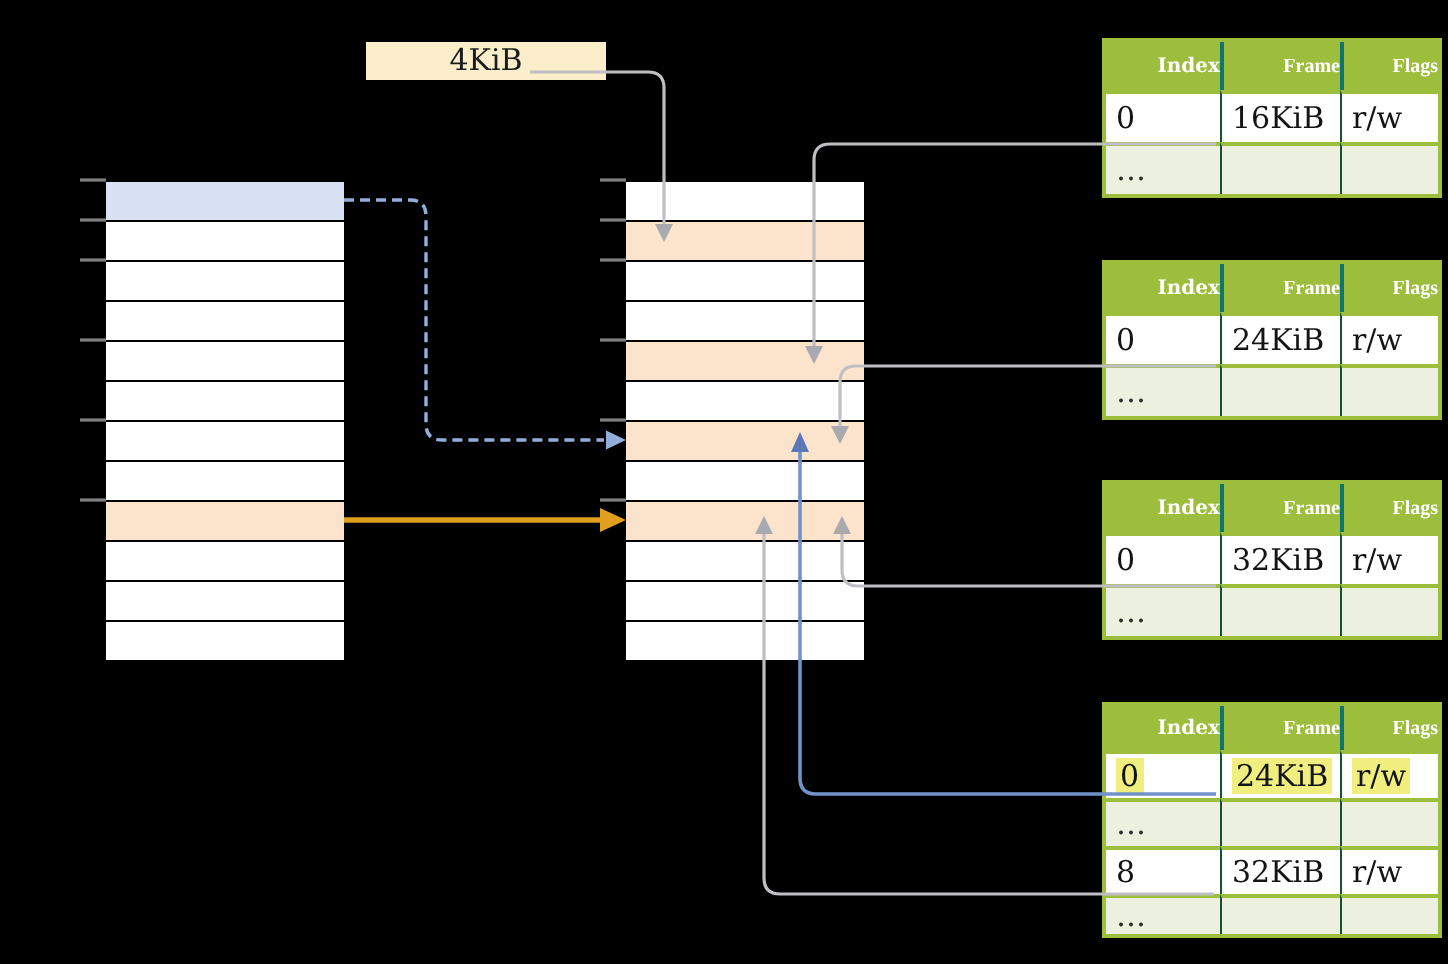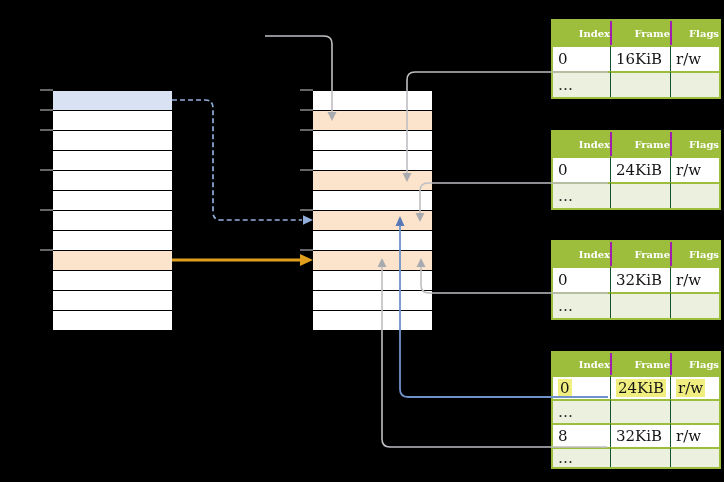--- a/index.html
+++ b/index.html
@@ -24,21 +24,21 @@
   
   table.ptable{
     position:absolute;left:551px;width:166px;table-layout:fixed;
     border-collapse:separate;border-spacing:0;border:2px solid var(--green);
     background:#fff;font-size:15px;
   }
   table.ptable th{
     background:var(--green);color:#fff;font-weight:bold;text-align:right;
     padding:0 0 0 6px;font-size:10px;height:24px;
   }
-  table.ptable thead th + th{border-left:2px solid #a21caf;}
+  table.ptable thead th + th{border-left:2px solid #0f766e;font-family:Liberation Serif, serif;}
   table.ptable td{
     padding:0 0 0 5px;height:24px;color:#141414;background:#fff;
     border-top:2px solid var(--green);overflow:hidden;white-space:nowrap;
   }
   table.ptable td + td{border-left:1px solid #14532d;}
   table.ptable tr.alt td{background:var(--lgreen);color:#2c2c2c;}
   table.ptable.compact td, table.ptable.compact th{height:22px;}
   table.ptable.compact tr.cut td{height:15px;vertical-align:top;}
   .hl{background:var(--yellow);padding:0 2px;}
   
@@ -51,20 +51,23 @@
   .dhead{fill:var(--dblue-arrow);}
   .oline{stroke:var(--orange-arrow);stroke-width:2.8;fill:none;}
   .ohead{fill:var(--orange-arrow);}
   .tick{stroke:var(--tick);stroke-width:1.6;}
 </style>
 </head>
 <body>
 
 <div id="canvas">
 
+  <div id="psbox">
+    <span>4KiB</span>
+  </div>
 
   <div id="vcol" class="memcol">
       <div class="mrow blue"></div>
       <div class="mrow white"></div>
       <div class="mrow white"></div>
       <div class="mrow white"></div>
       <div class="mrow white"></div>
       <div class="mrow white"></div>
       <div class="mrow white"></div>
       <div class="mrow white"></div>

